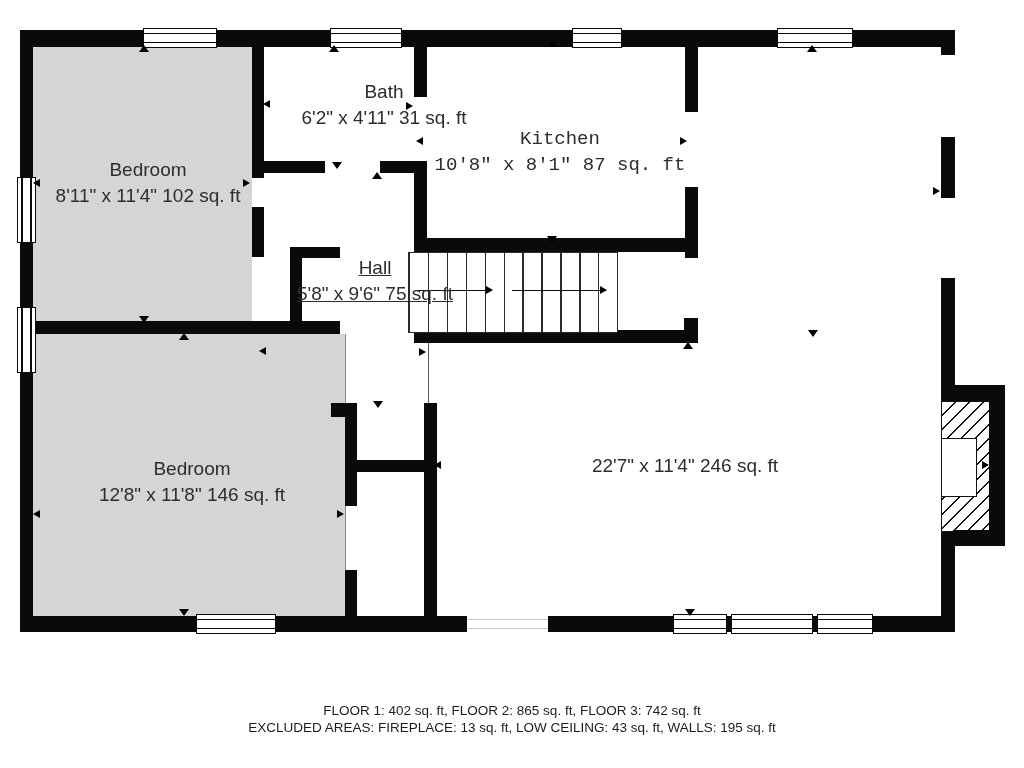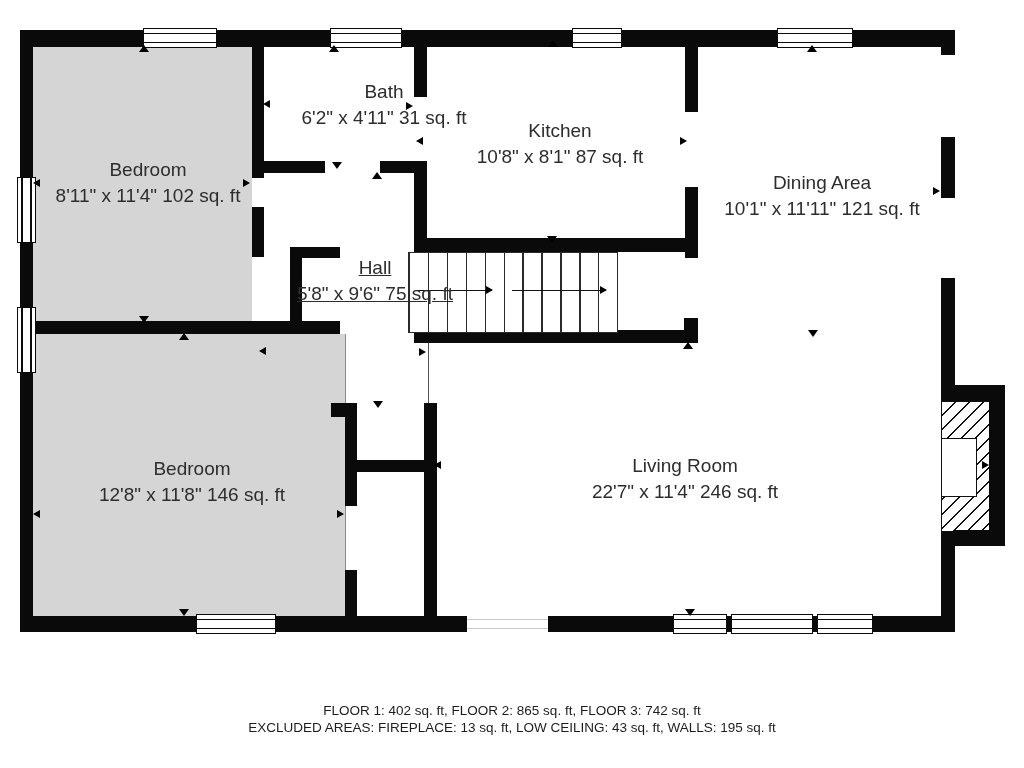--- a/index.html
+++ b/index.html
@@ -132,34 +132,29 @@
   <div class="td" style="left:685px;top:609px;"></div>
 
   <div class="lbl" style="left:148px;top:157px;">
     <div>Bedroom</div>
     <div>8'11" x 11'4" 102 sq. ft</div>
   </div>
   <div class="lbl" style="left:352px;top:79px;margin-left:32px;">
     <div>Bath</div>
     <div>6'2" x 4'11" 31 sq. ft</div>
   </div>
-  <div class="lbl" style="left:560px;top:118px;">
+  <div class="lbl" style="left:560px;top:126px;font-family:Liberation Mono, monospace;">
     <div>Kitchen</div>
     <div>10'8" x 8'1" 87 sq. ft</div>
-  </div>
-  <div class="lbl" style="left:822px;top:170px;">
-    <div>Dining Area</div>
-    <div>10'1" x 11'11" 121 sq. ft</div>
   </div>
   <div class="lbl" style="left:375px;top:255px;text-decoration:underline;">
     <div>Hall</div>
     <div>5'8" x 9'6" 75 sq. ft</div>
   </div>
   <div class="lbl" style="left:685px;top:453px;">
-    <div>Living Room</div>
     <div>22'7" x 11'4" 246 sq. ft</div>
   </div>
   <div class="lbl" style="left:192px;top:456px;">
     <div>Bedroom</div>
     <div>12'8" x 11'8" 146 sq. ft</div>
   </div>
 
   <div class="footer-line" style="top:703px;">FLOOR 1: 402 sq. ft, FLOOR 2: 865 sq. ft, FLOOR 3: 742 sq. ft</div>
   <div class="footer-line" style="top:720px;">EXCLUDED AREAS: FIREPLACE: 13 sq. ft, LOW CEILING: 43 sq. ft, WALLS: 195 sq. ft</div>
 

